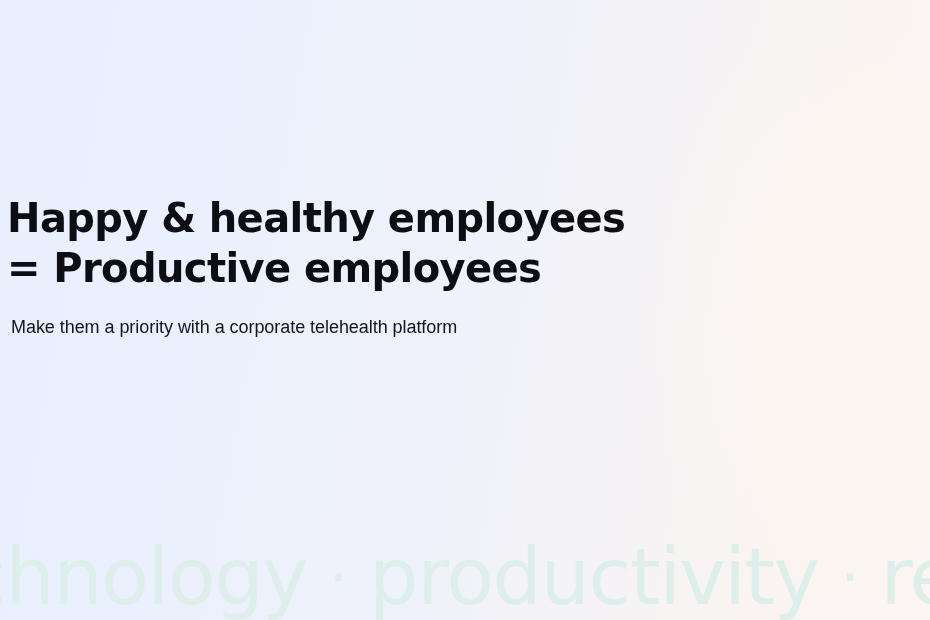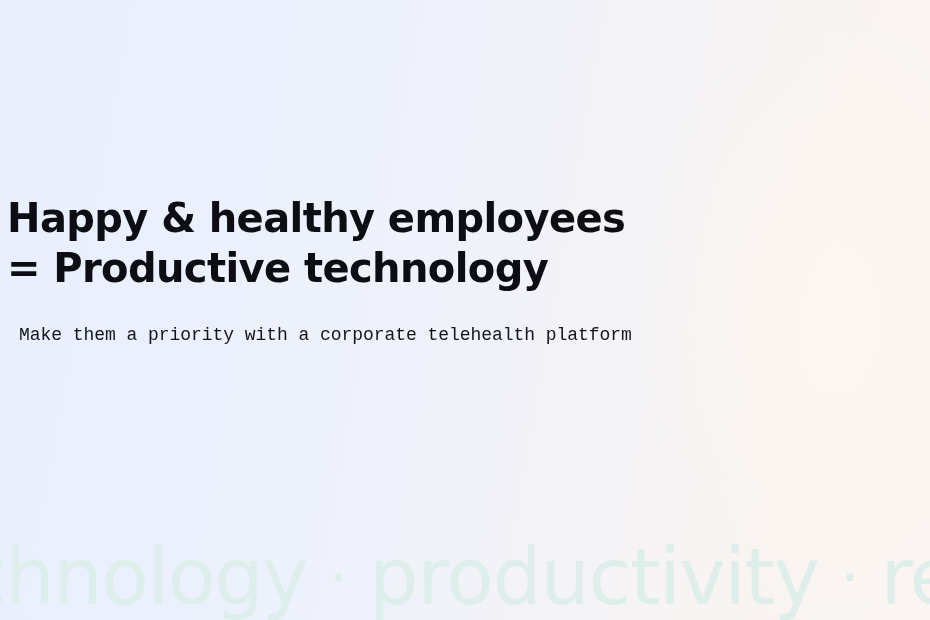--- a/index.html
+++ b/index.html
@@ -61,23 +61,23 @@
     letter-spacing: -0.015em;
     color: #0d0d14;
     white-space: nowrap;
   }
 
   .headline-line {
     display: block;
   }
 
   .subheadline {
-    margin: 12px;
+    margin: 4px;
     padding-top: 17px;
-    font-family: Liberation Mono, monospace;
+    font-family: Liberation Sans, sans-serif;
     font-size: 18px;
     line-height: 26px;
     font-weight: 400;
     letter-spacing: -0.003em;
     color: #14141c;
     white-space: nowrap;
   }
 
   
   .marquee {
@@ -118,21 +118,21 @@
 </style>
 </head>
 <body>
 
 <div id="hero">
 
   <div class="copy-block">
 
     <h1 class="headline">
       <span class="headline-line">Happy &amp; healthy employees</span>
-      <span class="headline-line">= Productive technology</span>
+      <span class="headline-line">= Productive employees</span>
     </h1>
 
     <p class="subheadline">Make them a priority with a corporate telehealth platform</p>
 
   </div>
 
   <div class="marquee">
     <div class="marquee-track">
       <span class="marquee-word">technology</span>
       <span class="marquee-sep">·</span>

